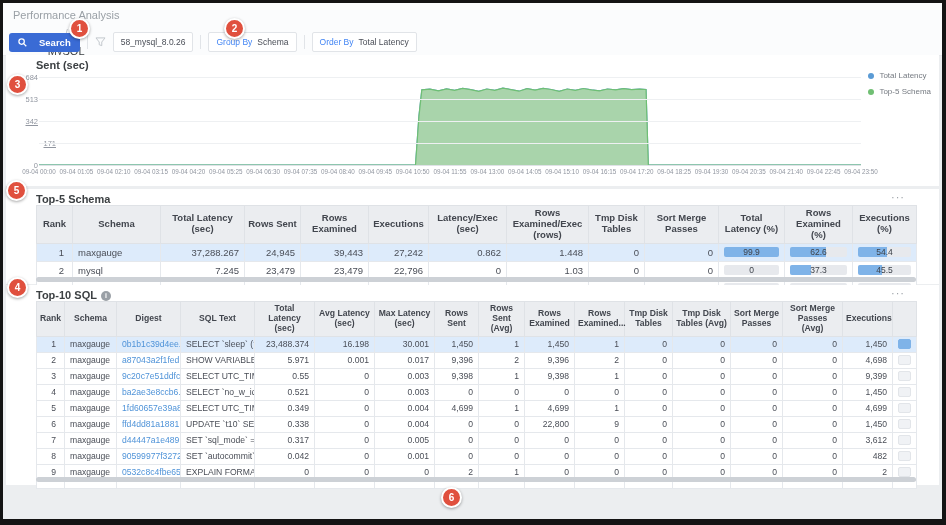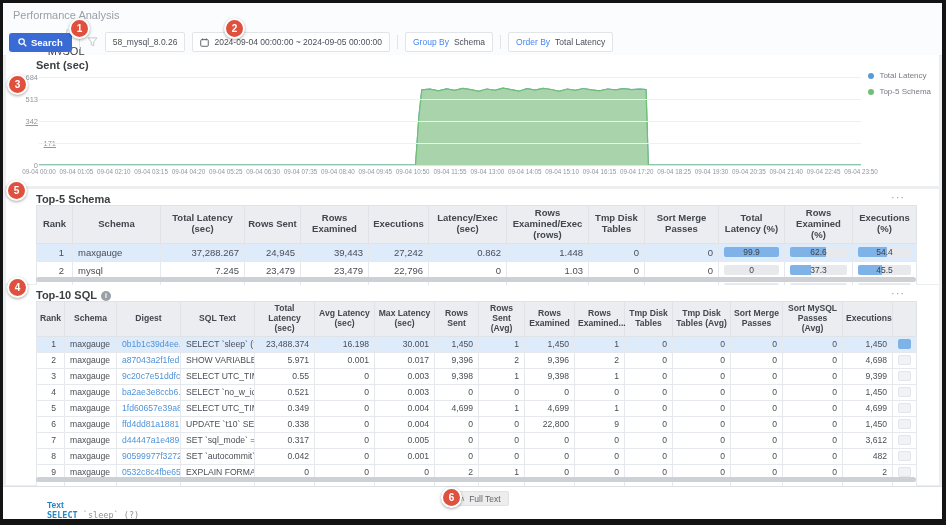--- a/index.html
+++ b/index.html
@@ -7,21 +7,21 @@
     border:3px solid #141414;border-right-width:4px;border-bottom-width:6px;
     background:#eceef0;overflow:hidden;font-family:"Liberation Sans",sans-serif;color:#3c4043;}
   
   .topbar{position:absolute;top:0;left:0;right:0;height:52px;background:#fbfcfd;border-bottom:1px solid #e6e8eb;}
   .breadcrumb{position:absolute;top:6px;left:10px;font-size:11px;display:flex;align-items:center;gap:6px;flex-direction:column;}
   .bc-item{color:#3c4043;cursor:pointer;}
   .bc-item.muted{color:#9aa0a6;}
   .bc-sep{color:#c0c4c9;}
   .caret{color:#7d838b;font-size:7px;margin-left:-2px;}
   .toolbar{position:absolute;top:28px;left:6px;right:6px;height:22px;display:flex;align-items:center;gap:7px;}
-  .btn-search{display:flex;align-items:center;gap:4px;background:#3a6bd5;color:#fff;border:none;border-radius:3px;
+  .btn-search{display:flex;align-items:center;gap:12px;background:#3a6bd5;color:#fff;border:none;border-radius:3px;
     height:19px;padding:0 9px;font-size:9.5px;font-weight:bold;font-family:inherit;cursor:pointer;}
   .vsep{width:1px;height:14px;background:#e1e4e8;}
   .tb-box{display:flex;align-items:center;gap:5px;background:#fff;border:1px solid #e1e4e8;border-radius:2px;
     height:18px;padding:0 7px;font-size:8.5px;color:#4a4e57;cursor:pointer;}
   .tb-label{color:#4285f4;font-size:8.5px;}
   
   .card{position:absolute;left:3px;right:3px;background:#fff;}
   .card-title{position:absolute;left:30px;top:4px;font-size:11px;font-weight:bold;color:#3c4043;}
   .menu-dots{position:absolute;right:34px;top:2px;color:#9aa0a6;font-size:11px;letter-spacing:1px;cursor:pointer;}
   .info-dot{display:inline-block;width:10px;height:10px;border-radius:50%;background:#9aa0a6;color:#fff;
@@ -93,28 +93,20 @@
           </svg>
         <span>Search</span>
       </button>
       <div class="vsep"></div>
       <svg class="icon-svg" width="11" height="10" viewBox="0 0 12 11">
           <path d="M1 1 H11 L7.4 5.5 V9.5 L4.6 8.5 V5.5 Z" fill="none" stroke="#c3c8cd" stroke-width="1.1"></path>
         </svg>
       <div class="tb-box">
         <span>58_mysql_8.0.26</span>
       </div>
-      <div class="tb-box">
-        <svg class="icon-svg" width="9" height="9" viewBox="0 0 10 10">
-            <rect x="0.8" y="1.8" width="8.4" height="7.4" rx="1" fill="none" stroke="#5f6368" stroke-width="1.1"></rect>
-            <line x1="3" y1="0.4" x2="3" y2="2.6" stroke="#5f6368" stroke-width="1.1"></line>
-            <line x1="7" y1="0.4" x2="7" y2="2.6" stroke="#5f6368" stroke-width="1.1"></line>
-          </svg>
-        <span>2024-09-04 00:00:00 ~ 2024-09-05 00:00:00</span>
-      </div>
       <div class="vsep"></div>
       <div class="tb-box">
         <span class="tb-label">Group By</span>
         <span>Schema</span>
       </div>
       <div class="vsep"></div>
       <div class="tb-box">
         <span class="tb-label">Order By</span>
         <span>Total Latency</span>
       </div>
@@ -345,21 +337,21 @@
             <th>Total Latency (sec)</th>
             <th>Avg Latency (sec)</th>
             <th>Max Latency (sec)</th>
             <th>Rows Sent</th>
             <th>Rows Sent (Avg)</th>
             <th>Rows Examined</th>
             <th>Rows Examined...</th>
             <th>Tmp Disk Tables</th>
             <th>Tmp Disk Tables (Avg)</th>
             <th>Sort Merge Passes</th>
-            <th>Sort MySQL Passes (Avg)</th>
+            <th>Sort Merge Passes (Avg)</th>
             <th>Executions</th>
             <th></th>
           </tr>
         </thead>
       <tbody id="top10-body">
           <tr class="hl">
             <td class="rank">1</td>
             <td>maxgauge</td>
             <td class="link">0b1b1c39d4ee...</td>
             <td>SELECT `sleep` (?)</td>
@@ -564,30 +556,20 @@
             <td style="height: 5px;"></td>
             <td style="height: 5px;"></td>
             <td style="height: 5px;"></td>
             <td style="height: 5px;"></td>
           </tr>
         </tbody>
     </table>
     <div class="hscroll" style="top:192px"></div>
   </div>
 
-  <div class="footer">
-    <div class="fulltext-btn">
-      <span class="chev">∧</span>
-      <span>Full Text</span>
-    </div>
-    <div class="text-label">Text</div>
-    <div class="sql-line">
-      <span class="kw">SELECT</span><span> `sleep` (?)</span>
-    </div>
-  </div>
 
   <div id="badges">
       <div class="badge" style="left: 66px; top: 15px;">1</div>
       <div class="badge" style="left: 221px; top: 15px;">2</div>
       <div class="badge" style="left: 4px; top: 71px;">3</div>
       <div class="badge" style="left: 3px; top: 177px;">5</div>
       <div class="badge" style="left: 4px; top: 274px;">4</div>
       <div class="badge" style="left: 438px; top: 484px;">6</div>
     </div>
 </div>

